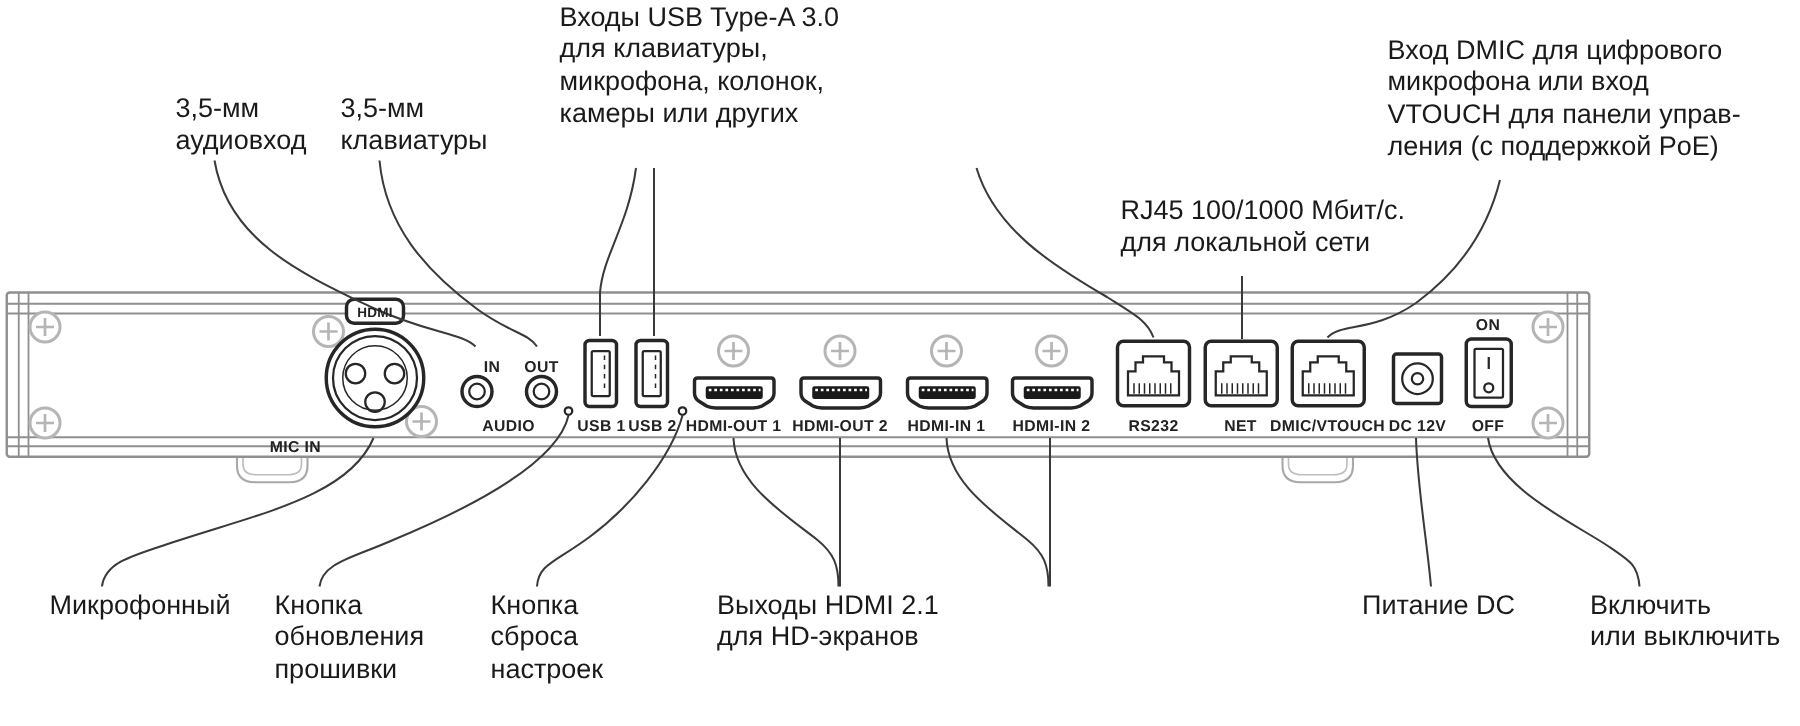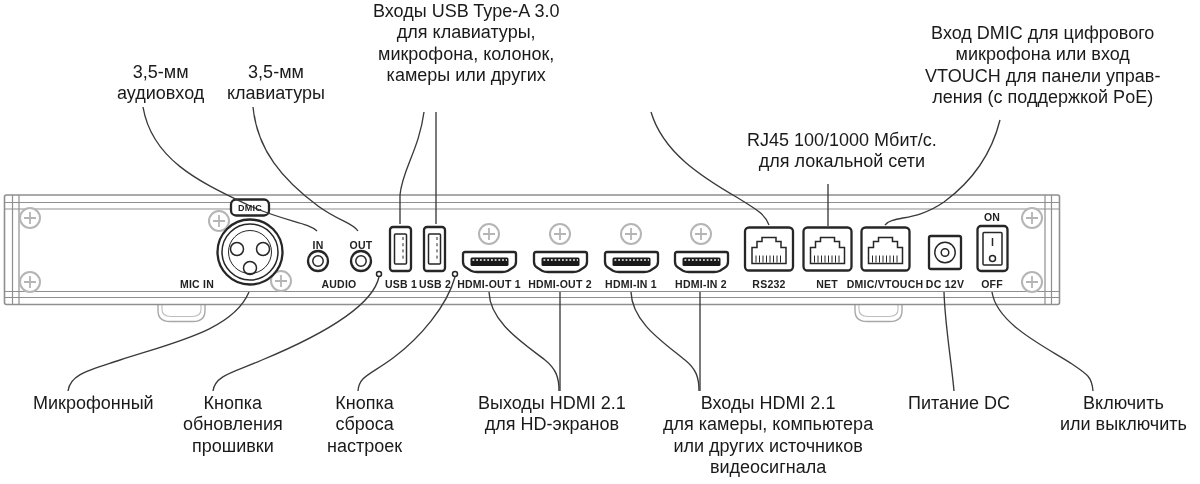--- a/index.html
+++ b/index.html
@@ -4,21 +4,21 @@
 <style>
   :root{
     --ink:#1a1a1a; --leader:#3a3a3a; --port:#262626;
     --chassis:#8f8f8f; --chassis-light:#a8a8a8; --screw:#b5b5b5;
   }
   html,body{margin:0;padding:0;background:#fff;}
   .stage{position:relative;width:1200px;height:484px;background:#fff;overflow:hidden;
          font-family:"Liberation Sans",sans-serif;}
   .art{position:absolute;left:0;top:0;}
   .callout{position:absolute;font-size:18px;line-height:21.4px;color:var(--ink);white-space:nowrap;}
-  .callout span{display:block;text-align:center;}
+  .callout span{display:block;}
   .plabel{position:absolute;transform:translateX(-50%);font-weight:700;font-size:10.5px;
           letter-spacing:.25px;color:#222;white-space:nowrap;}
   .plabel.small{font-size:9px;letter-spacing:.2px;}
   
   .rail{stroke:var(--chassis);stroke-width:1.2;fill:none;}
   .shell{stroke:var(--chassis);stroke-width:1.6;fill:#fff;}
   .foot{stroke:var(--chassis-light);stroke-width:1.4;fill:#fff;}
   .footin{stroke:#bdbdbd;stroke-width:1.1;fill:none;}
   .screw-c{stroke:var(--screw);stroke-width:2;fill:#fff;}
   .screw-x{stroke:var(--screw);stroke-width:1.8;fill:none;}
@@ -181,37 +181,31 @@
     </div>
   <div class="callout" style="left:327px;top:393px">
       <span>Кнопка</span>
       <span>сброса</span>
       <span>настроек</span>
     </div>
   <div class="callout" style="left:478px;top:393px">
       <span>Выходы HDMI 2.1</span>
       <span>для HD-экранов</span>
     </div>
-  <div class="callout" style="left:663px;top:393px">
-      <span>Входы HDMI 2.1</span>
-      <span>для камеры, компьютера</span>
-      <span>или других источников</span>
-      <span>видеосигнала</span>
-    </div>
   <div class="callout" style="left:908px;top:393px">
       <span>Питание DC</span>
     </div>
   <div class="callout" style="left:1060px;top:393px">
       <span>Включить</span>
       <span>или выключить</span>
     </div>
 
-  <span class="plabel small" style="left:250px;top:203px">DMIC</span>
-  <span class="plabel" style="left:197px;top:278px">MIC IN</span>
-  <span class="plabel" style="left:318px;top:239px">IN</span>
+  <span class="plabel small" style="left:250px;top:203px">HDMI</span>
+  <span class="plabel" style="left:197px;top:292px">MIC IN</span>
+  <span class="plabel" style="left:328px;top:239px">IN</span>
   <span class="plabel" style="left:361px;top:239px">OUT</span>
   <span class="plabel" style="left:339px;top:278px">AUDIO</span>
   <span class="plabel" style="left:401px;top:278px">USB 1</span>
   <span class="plabel" style="left:435px;top:278px">USB 2</span>
   <span class="plabel" style="left:489px;top:278px">HDMI-OUT 1</span>
   <span class="plabel" style="left:560px;top:278px">HDMI-OUT 2</span>
   <span class="plabel" style="left:631px;top:278px">HDMI-IN 1</span>
   <span class="plabel" style="left:701px;top:278px">HDMI-IN 2</span>
   <span class="plabel" style="left:769px;top:278px">RS232</span>
   <span class="plabel" style="left:827px;top:278px">NET</span>

